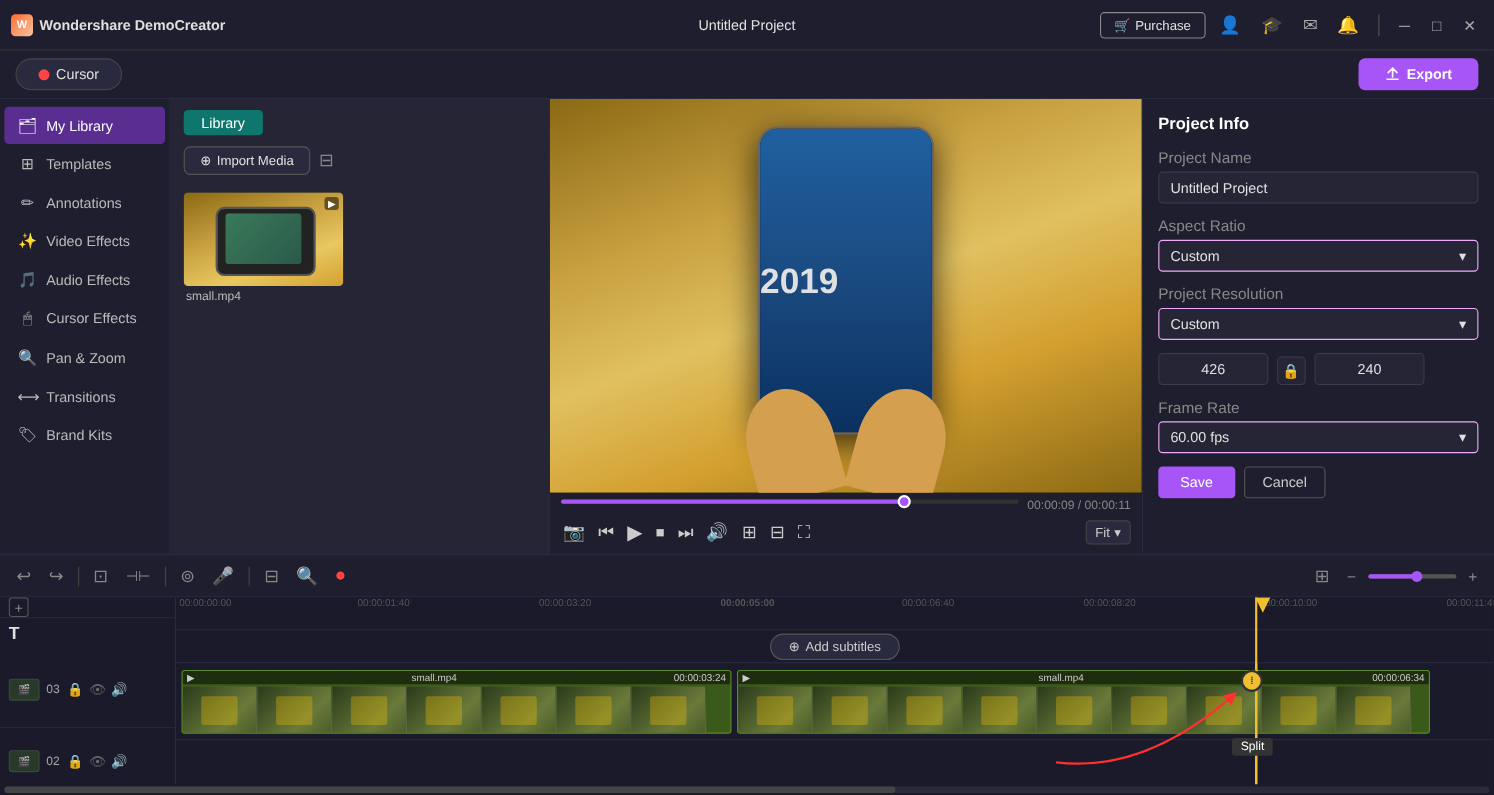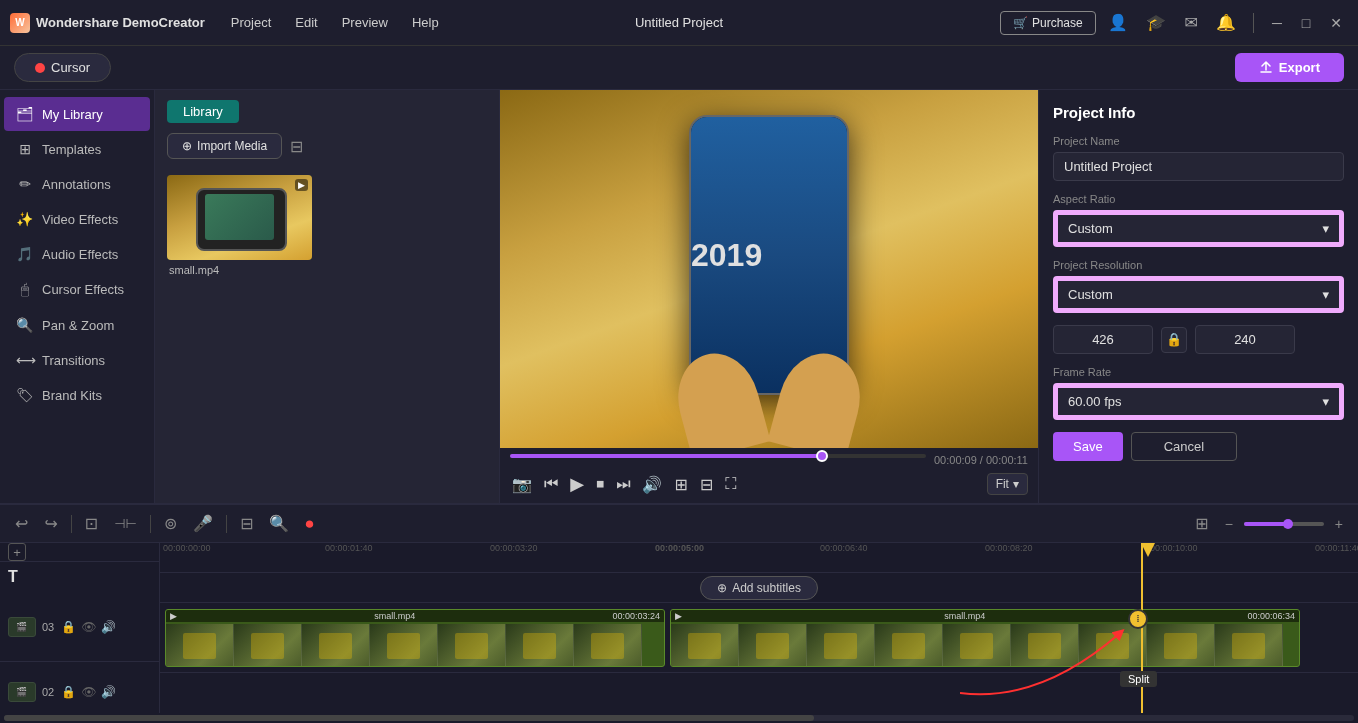--- a/index.html
+++ b/index.html
@@ -387,51 +387,51 @@
       padding: 14px;
       overflow-y: auto;
     }
     .project-title {
       font-size: 15px;
       font-weight: 600;
       color: white;
       margin-bottom: 14px;
     }
     .field-label {
-      font-size: 11px;
+      font-size: 14px;
       color: #888;
       margin-bottom: 5px;
     }
     .field-input {
       background: #252535;
       border: 1px solid #3a3a4a;
       color: #e0e0e0;
       padding: 6px 10px;
       border-radius: 4px;
       width: 100%;
       font-size: 13px;
       margin-bottom: 12px;
     }
     .field-select {
       background: #252535;
-      border: 5px solid #f0abfc;
+      border: 1px solid #f0abfc;
       color: #e0e0e0;
       padding: 6px 10px;
       border-radius: 4px;
       width: 100%;
       font-size: 13px;
       margin-bottom: 12px;
       display: flex;
       align-items: center;
       justify-content: space-between;
       cursor: pointer;
     }
     .resolution-row {
       display: flex;
-      align-items: center;
+      align-items: flex-end;
       gap: 8px;
       margin-bottom: 12px;
     }
     .res-input {
       background: #252535;
       border: 1px solid #3a3a4a;
       color: #e0e0e0;
       padding: 6px 10px;
       border-radius: 4px;
       width: 100px;
@@ -462,21 +462,21 @@
       color: white;
       padding: 6px 20px;
       border-radius: 4px;
       cursor: pointer;
       font-size: 13px;
     }
     .cancel-btn {
       background: transparent;
       border: 1px solid #555;
       color: #ccc;
-      padding: 6px 32px;
+      padding: 6px 16px;
       border-radius: 4px;
       cursor: pointer;
       font-size: 13px;
     }
 
     
     .timeline-area {
       height: 220px;
       background: #1a1a2a;
       border-top: 2px solid #2a2a3e;
@@ -789,26 +789,20 @@
       border-radius: 3px;
     }
   </style>
 </head>
 <body>
 
 <div class="topbar">
   <div class="topbar-logo">
     <div class="logo-icon">W</div>
     <span>Wondershare DemoCreator</span>
-  </div>
-  <div class="topbar-menu">
-    <div class="topbar-menu-item">Project</div>
-    <div class="topbar-menu-item">Edit</div>
-    <div class="topbar-menu-item">Preview</div>
-    <div class="topbar-menu-item">Help</div>
   </div>
   <div class="topbar-title">Untitled Project</div>
   <div class="topbar-right">
     <button class="purchase-btn">
       <span>🛒</span>
       <span>Purchase</span>
     </button>
     <button class="topbar-icon-btn">👤</button>
     <button class="topbar-icon-btn">🎓</button>
     <button class="topbar-icon-btn">✉</button>

